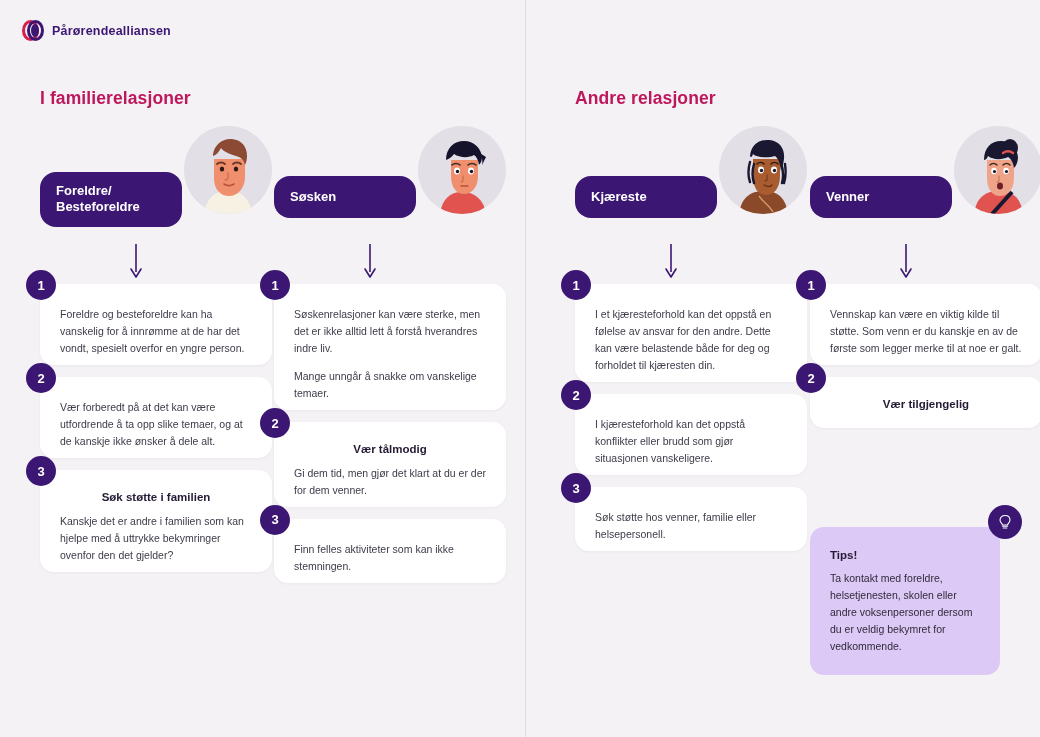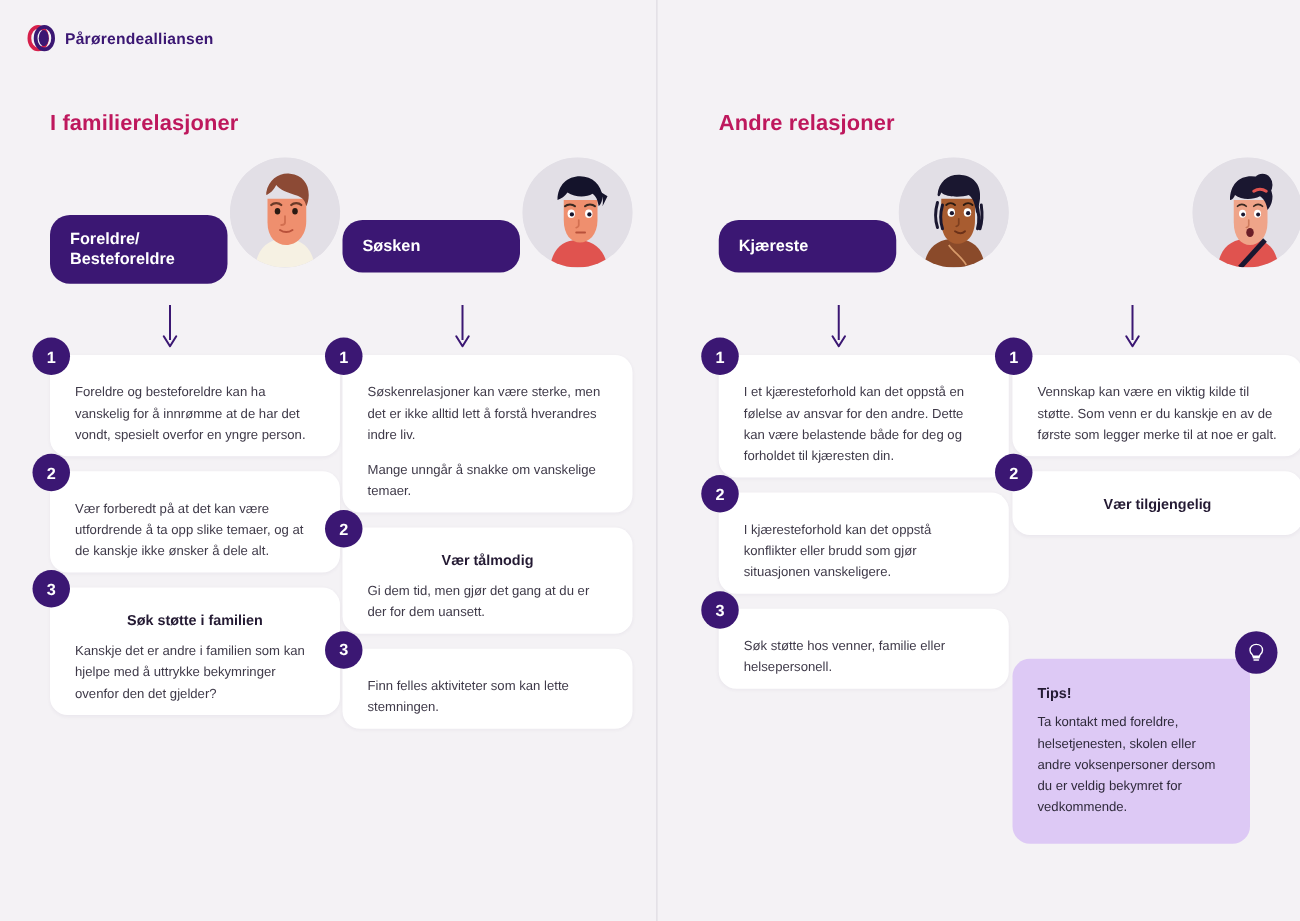--- a/index.html
+++ b/index.html
@@ -203,27 +203,27 @@
         <div class="badge">1</div>
         <div class="card">
           <div class="card-p">Søskenrelasjoner kan være sterke, men det er ikke alltid lett å forstå hverandres indre liv.</div>
           <div class="card-p">Mange unngår å snakke om vanskelige temaer.</div>
         </div>
       </div>
       <div class="card-wrap">
         <div class="badge">2</div>
         <div class="card pad-title">
           <div class="card-title">Vær tålmodig</div>
-          <div class="card-p">Gi dem tid, men gjør det gang at du er der for dem uansett.</div>
+          <div class="card-p">Gi dem tid, men gjør det klart at du er der for dem venner.</div>
         </div>
       </div>
       <div class="card-wrap">
         <div class="badge">3</div>
         <div class="card">
-          <div class="card-p">Finn felles aktiviteter som kan lette stemningen.</div>
+          <div class="card-p">Finn felles aktiviteter som kan ikke stemningen.</div>
         </div>
       </div>
     </div>
   </div>
 
   <div class="col" id="col-2">
     <div class="col-head">
       <div class="avatar">
         <svg viewBox="0 0 88 88">
           <circle cx="44" cy="44" r="44" fill="#e2dfe6"></circle>
@@ -288,20 +288,23 @@
           <ellipse cx="52" cy="45" rx="2.8" ry="3.2" fill="#ffffff"></ellipse>
           <circle cx="40.5" cy="45.5" r="1.6" fill="#1a1730"></circle>
           <circle cx="52.5" cy="45.5" r="1.6" fill="#1a1730"></circle>
           <path d="M36 39c2-2 5-2 7 0" stroke="#3b2a22" stroke-width="1.4" fill="none" stroke-linecap="round"></path>
           <path d="M49 39c2-2 5-2 7 0" stroke="#3b2a22" stroke-width="1.4" fill="none" stroke-linecap="round"></path>
           <path d="M45 50v4c0 1-1 2-2 2" stroke="#cf7a5c" stroke-width="1.3" fill="none" stroke-linecap="round"></path>
           <ellipse cx="46" cy="60" rx="3" ry="3.6" fill="#6b1e28"></ellipse>
           <path d="M58 66L38 88" stroke="#1a1730" stroke-width="4" fill="none"></path>
         </svg>
       </div>
+      <div class="pill">
+        <span>Venner</span>
+      </div>
     </div>
     <div class="arrow">
       <svg width="16" height="36" viewBox="0 0 16 36">
         <path d="M8 0v28" stroke="#3b1773" stroke-width="1.6"></path>
         <path d="M3 25l5 8 5-8" fill="none" stroke="#3b1773" stroke-width="1.6" stroke-linecap="round" stroke-linejoin="round"></path>
       </svg>
     </div>
     <div class="cards">
       <div class="card-wrap">
         <div class="badge">1</div>

